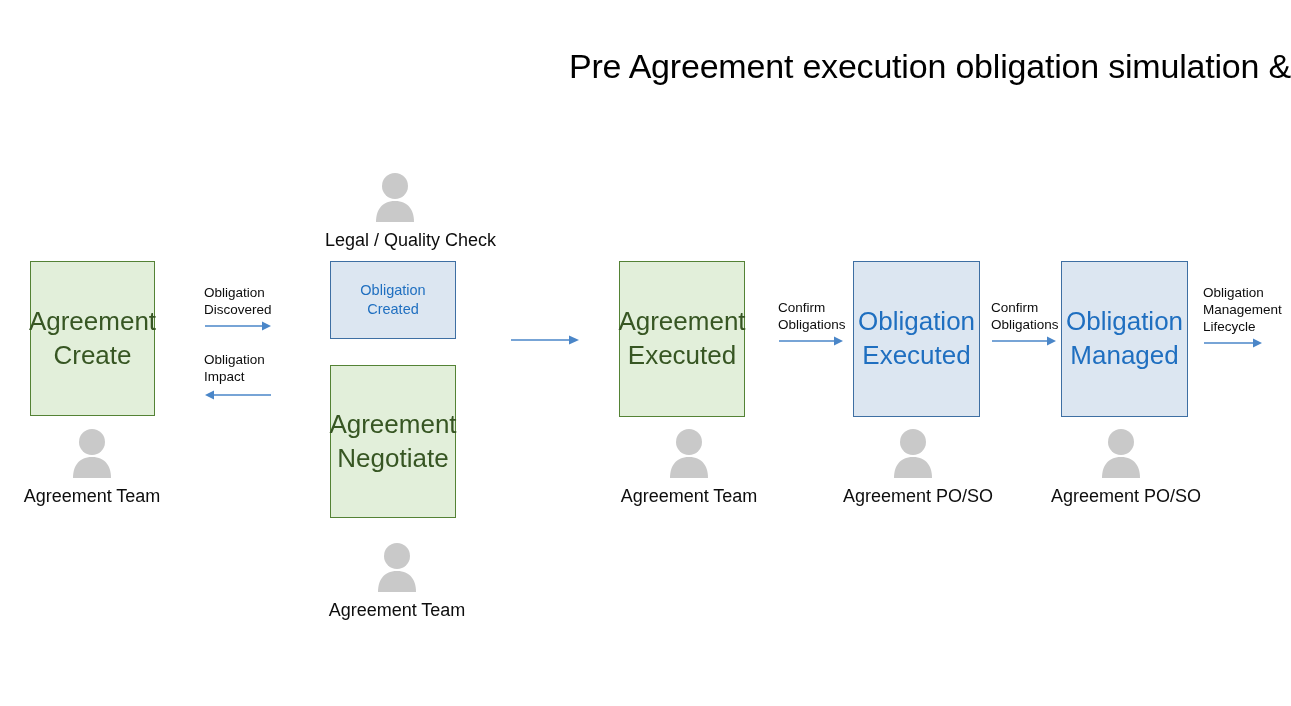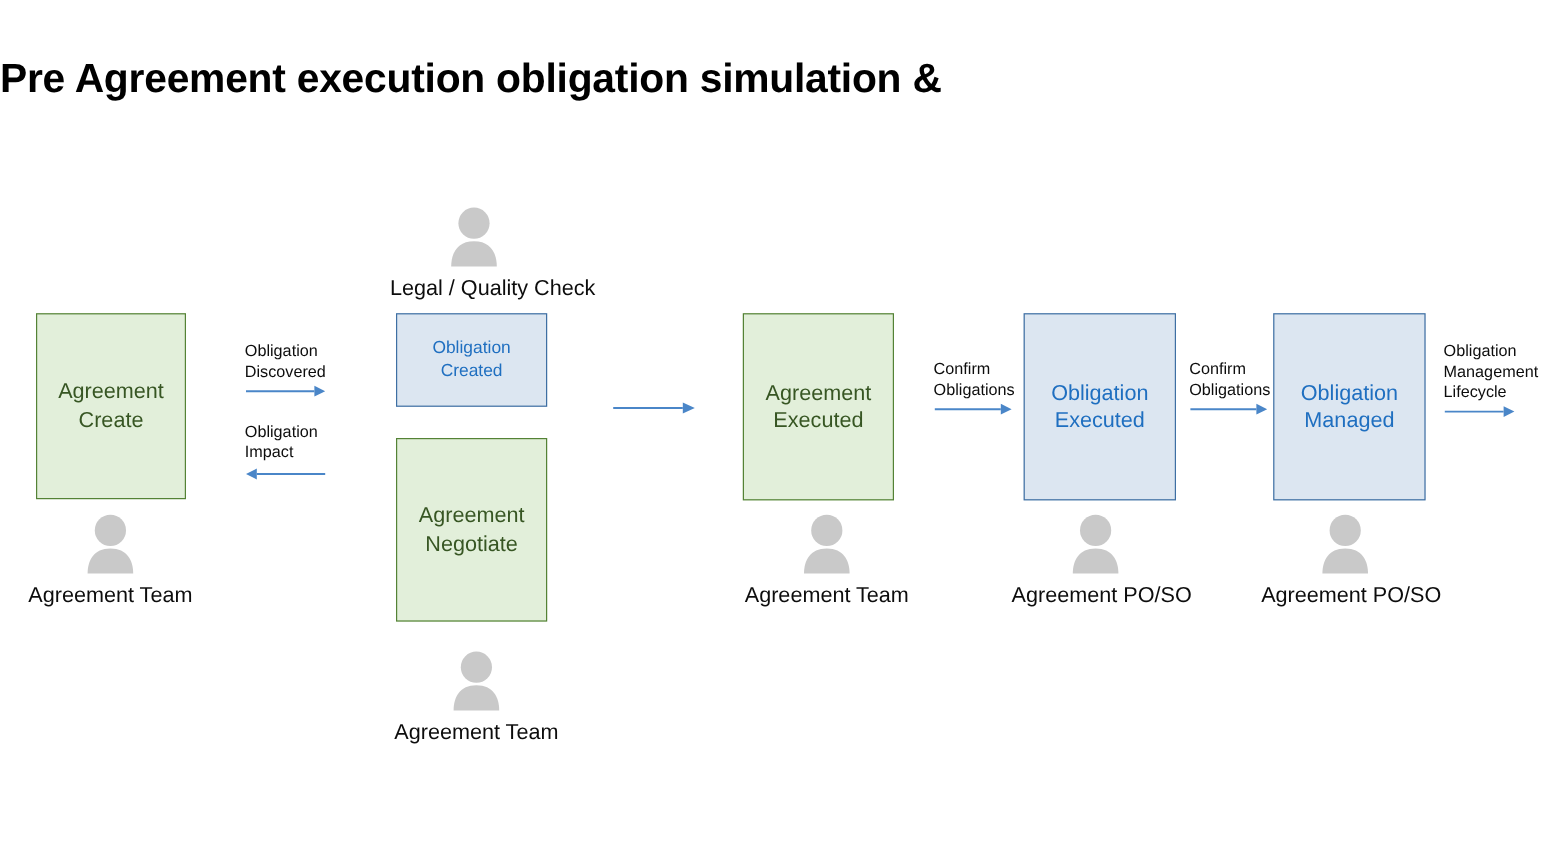--- a/index.html
+++ b/index.html
@@ -15,24 +15,24 @@
     font-family: "Liberation Sans", sans-serif;
     color: #000000;
   }
 
   
   #title {
     position: absolute;
     left: 0;
     top: 44px;
     width: 1291px;
-    text-align: left;
+    text-align: right;
     font-size: 34px;
     line-height: 45px;
-    font-weight: 700;
+    font-weight: 400;
     color: #000000;
     letter-spacing: -0.2px;
   }
   #title .line { display: block; white-space: nowrap; }
 
   
   .node {
     position: absolute;
     box-sizing: border-box;
     display: flex;
@@ -51,21 +51,21 @@
     background: #E2EFDA;
     border-color: #548235;
   }
   .node.green .node-label { color: #375623; }
   .node.blue {
     background: #DCE6F1;
     border-color: #3E6FA3;
   }
   .node.blue .node-label { color: #1F6FC0; }
 
-  .size-lg .node-label { font-size: 18px; }
+  .size-lg .node-label { font-size: 26px; }
   .size-sm .node-label { font-size: 14.5px; }
 
   
   .actor {
     position: absolute;
     text-align: center;
   }
   .actor .person {
     display: block;
     margin: 0 auto;

